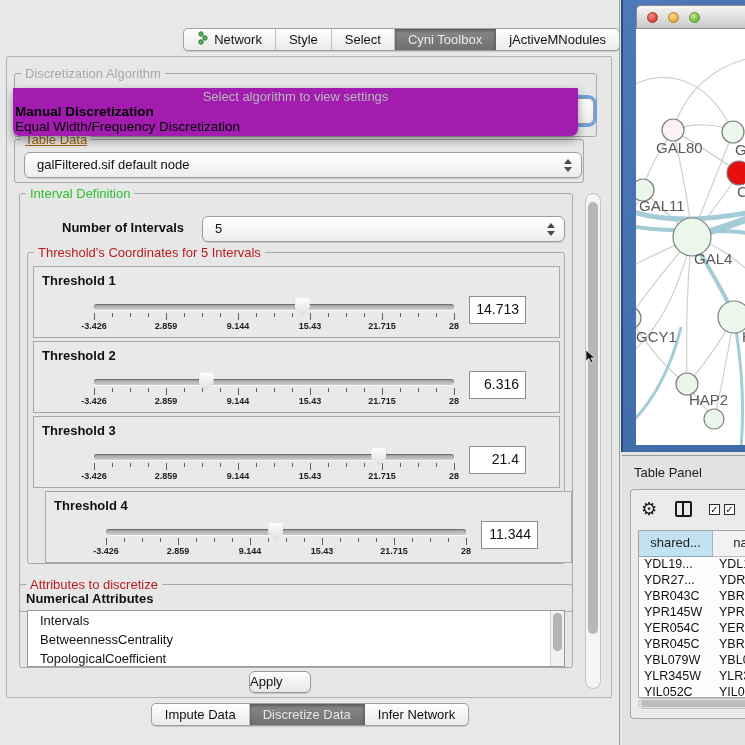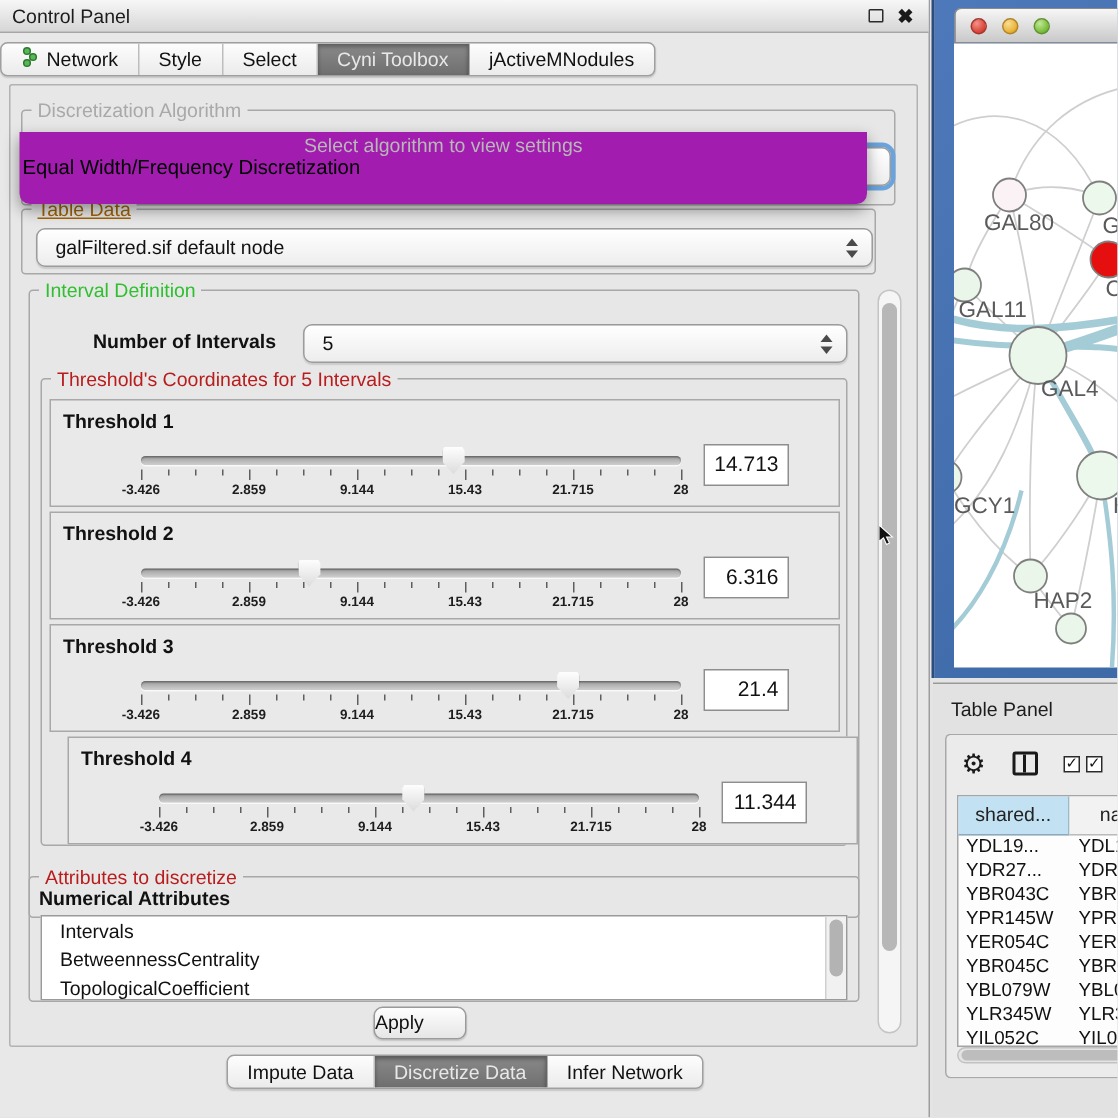--- a/index.html
+++ b/index.html
@@ -9,21 +9,21 @@
   .abs{position:absolute;}
 
   
   .cp{position:absolute;left:0;top:0;width:620px;height:745px;background:#e8e8e8;border-right:1px solid #9d9d9d;}
   .cp-titlebar{position:absolute;left:0;top:0;width:100%;height:22px;background:linear-gradient(#f7f7f7,#d6d6d6);border-bottom:1px solid #a6a6a6;}
   .cp-title{position:absolute;left:8px;top:3px;font-size:13px;color:#1c1c1c;}
   .win-float{position:absolute;right:30px;top:6px;width:10px;height:9px;border:1.5px solid #2a2a2a;border-radius:1px;}
   .win-close{position:absolute;right:10px;top:2px;font-size:13px;font-weight:bold;color:#1a1a1a;line-height:18px;}
 
   
-  .cp-tabbar{position:absolute;left:0;top:28px;width:620px;height:24px;display:flex;justify-content:flex-start;}
+  .cp-tabbar{position:absolute;left:0;top:28px;width:620px;height:24px;display:flex;justify-content:flex-end;}
   .seg{display:flex;height:23px;border:1px solid #9f9f9f;border-radius:5px;overflow:hidden;background:linear-gradient(#fdfdfd,#ebebeb);box-shadow:0 1px 1px rgba(0,0,0,.15);}
   .tab{display:flex;align-items:center;padding:0 13px;font-size:13px;color:#111;border-right:1px solid #bdbdbd;cursor:default;white-space:nowrap;}
   .tab:last-child{border-right:none;}
   .tab.selected{background:linear-gradient(#8a8a8a,#6f6f6f);color:#e8e8e8;box-shadow:inset 0 2px 3px rgba(0,0,0,.35);border-right:1px solid #666;}
   .tab .net-ic{margin-right:5px;}
 
   
   .cp-content{position:absolute;left:6px;top:56px;width:606px;height:642px;border:1px solid #b2b2b2;border-radius:2px;background:#e7e7e7;}
 
   
@@ -110,25 +110,20 @@
   .tp-row .c2{width:74px;padding-left:6px;font-size:12.5px;color:#111;white-space:nowrap;}
   .tp-hscroll{position:absolute;left:7px;top:208px;width:135px;height:11px;background:#e3e3e3;border:1px solid #c2c2c2;border-radius:6px;}
   .tp-hscroll .hthumb{position:absolute;left:2px;top:1px;width:125px;height:7px;background:#bdbdbd;border-radius:4px;}
 </style>
 </head>
 <body>
 
 <div class="stage">
 
   <div class="cp">
-    <div class="cp-titlebar">
-      <span class="cp-title">Control Panel</span>
-      <span class="win-float"></span>
-      <span class="win-close">✖</span>
-    </div>
 
     <div class="cp-tabbar">
       <div class="seg">
         <div class="tab">
           <span class="net-ic">
             <svg width="12" height="14" viewBox="0 0 12 14">
                 <line x1="4" y1="3" x2="8" y2="7" stroke="#9a9a9a"></line>
                 <line x1="8" y1="7" x2="4" y2="11" stroke="#9a9a9a"></line>
                 <circle cx="4" cy="3" r="2.2" fill="#57b857" stroke="#2e7a2e"></circle>
                 <circle cx="8" cy="7" r="2.2" fill="#57b857" stroke="#2e7a2e"></circle>
@@ -356,20 +351,21 @@
 
       <div class="v-scroll">
           <div class="vthumb"></div>
         </div>
 
       <div class="apply-btn">Apply</div>
     </div>
 
     <div class="popup">
       <div class="hint">Select algorithm to view settings</div>
+      <div class="opt bold">Manual Discretization</div>
       <div class="opt">Equal Width/Frequency Discretization</div>
     </div>
 
     <div class="cp-bottombar">
       <div class="seg">
         <div class="tab">
             <span>Impute Data</span>
           </div>
         <div class="tab selected">
             <span>Discretize Data</span>

